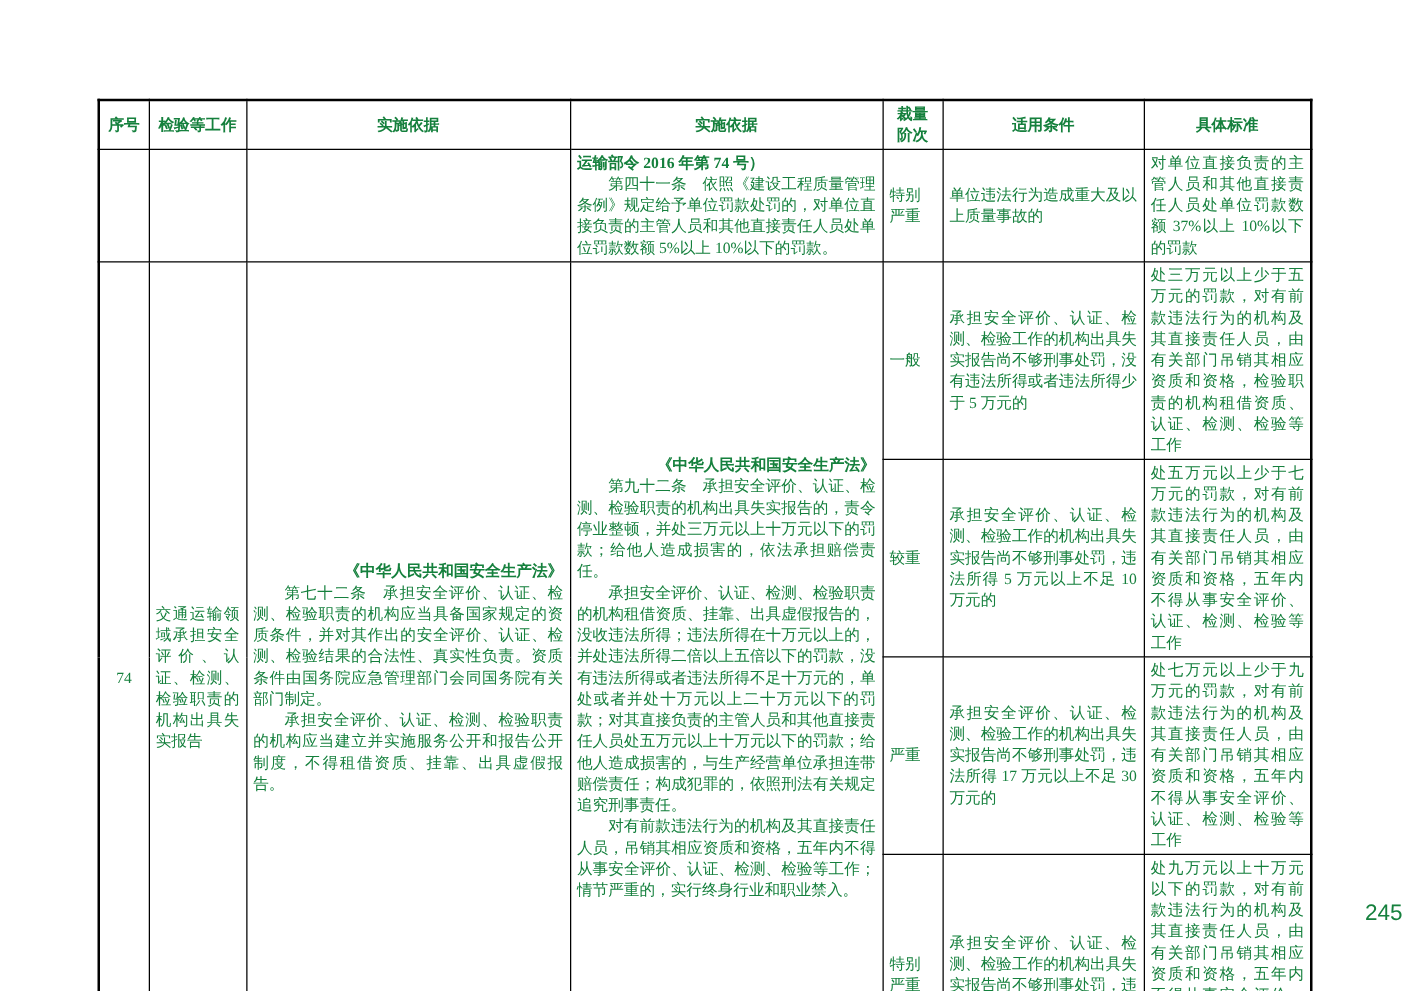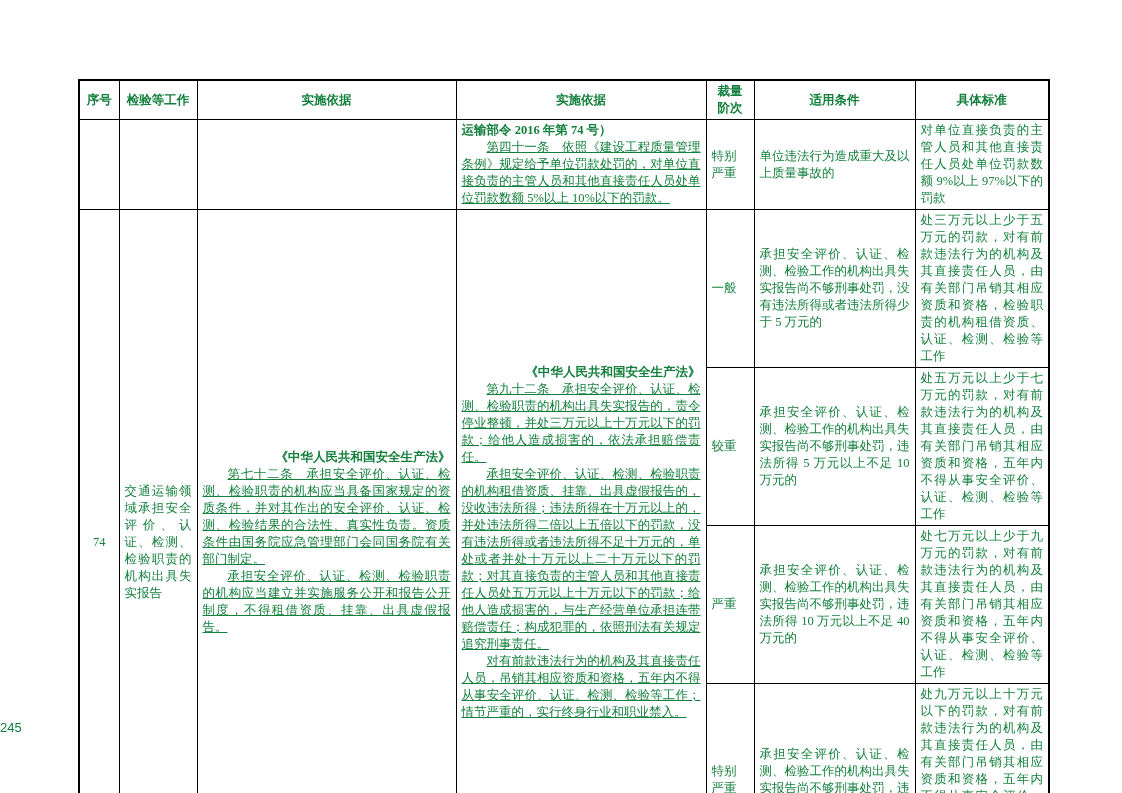--- a/index.html
+++ b/index.html
@@ -47,21 +47,21 @@
     line-height:18.5px;
     padding:2px 6px;
   }
   td.basis p { margin:0; }
   p.law-title {
     text-align:right;
     font-weight:bold;
     text-indent:0;
   }
   p.frag-title { font-weight:bold; text-indent:0; text-align:left; }
-  p.indent { text-indent:2em;text-decoration:underline; }
+  p.indent { text-indent:2em; }
   td.level {
     text-align:left;
     padding:2px 2px;
     line-height:17px;
   }
   td.cond, td.std {
     text-align:justify;
     text-justify:inter-character;
     font-size:12px;
     line-height:15.5px;
@@ -69,22 +69,22 @@
   }
   tr.cont-row { height:85px;padding-left:27px; }
   tr.lvl-0 { height:114px; }
   tr.lvl-1 { height:113px; }
   tr.lvl-2 { height:108px; }
   tr.lvl-3 { height:156px; }
   .page-number {
     position:absolute;
     left:0; right:0;
     top:720px;
-    text-align:left;
-    font-size:13px;
+    text-align:right;
+    font-size:18px;
     font-family:"Liberation Sans","DejaVu Sans",sans-serif;
   }
 </style>
 </head>
 <body>
 
 <div class="page">
 
   <table class="rule-table">
     <colgroup>
@@ -111,21 +111,21 @@
     <tr class="cont-row">
       <td class="serial"></td>
       <td class="violation"></td>
       <td class="basis"></td>
       <td class="basis">
         <p class="frag-title">运输部令 2016 年第 74 号）</p>
         <p class="indent">第四十一条　依照《建设工程质量管理条例》规定给予单位罚款处罚的，对单位直接负责的主管人员和其他直接责任人员处单位罚款数额 5%以上 10%以下的罚款。</p>
       </td>
       <td class="level">特别严重</td>
       <td class="cond">单位违法行为造成重大及以上质量事故的</td>
-      <td class="std">对单位直接负责的主管人员和其他直接责任人员处单位罚款数额 9%以上 97%以下的罚款</td>
+      <td class="std">对单位直接负责的主管人员和其他直接责任人员处单位罚款数额 37%以上 10%以下的罚款</td>
     </tr>
 
     <tr class="lvl-0">
       <td class="serial" rowspan="4">74</td>
       <td class="violation" rowspan="4">交通运输领域承担安全评价、认证、检测、检验职责的机构出具失实报告</td>
       <td class="basis" rowspan="4">
         <p class="law-title">《中华人民共和国安全生产法》</p>
         <p class="indent">第七十二条　承担安全评价、认证、检测、检验职责的机构应当具备国家规定的资质条件，并对其作出的安全评价、认证、检测、检验结果的合法性、真实性负责。资质条件由国务院应急管理部门会同国务院有关部门制定。</p>
         <p class="indent">承担安全评价、认证、检测、检验职责的机构应当建立并实施服务公开和报告公开制度，不得租借资质、挂靠、出具虚假报告。</p>
       </td>
@@ -141,21 +141,21 @@
     </tr>
 
     <tr class="lvl-1">
       <td class="level">较重</td>
       <td class="cond">承担安全评价、认证、检测、检验工作的机构出具失实报告尚不够刑事处罚，违法所得 5 万元以上不足 10 万元的</td>
       <td class="std">处五万元以上少于七万元的罚款，对有前款违法行为的机构及其直接责任人员，由有关部门吊销其相应资质和资格，五年内不得从事安全评价、认证、检测、检验等工作</td>
     </tr>
 
     <tr class="lvl-2">
       <td class="level">严重</td>
-      <td class="cond">承担安全评价、认证、检测、检验工作的机构出具失实报告尚不够刑事处罚，违法所得 10 万元以上不足 40 万元的</td>
+      <td class="cond">承担安全评价、认证、检测、检验工作的机构出具失实报告尚不够刑事处罚，违法所得 17 万元以上不足 30 万元的</td>
       <td class="std">处七万元以上少于九万元的罚款，对有前款违法行为的机构及其直接责任人员，由有关部门吊销其相应资质和资格，五年内不得从事安全评价、认证、检测、检验等工作</td>
     </tr>
 
     <tr class="lvl-3">
       <td class="level">特别严重</td>
       <td class="cond">承担安全评价、认证、检测、检验工作的机构出具失实报告尚不够刑事处罚，违法所得 30 万元以上的</td>
       <td class="std">处九万元以上十万元以下的罚款，对有前款违法行为的机构及其直接责任人员，由有关部门吊销其相应资质和资格，五年内不得从事安全评价、认证、检测、检验等工作；情节严重的，实行终身行业和职业禁入</td>
     </tr>
 
   </tbody>

